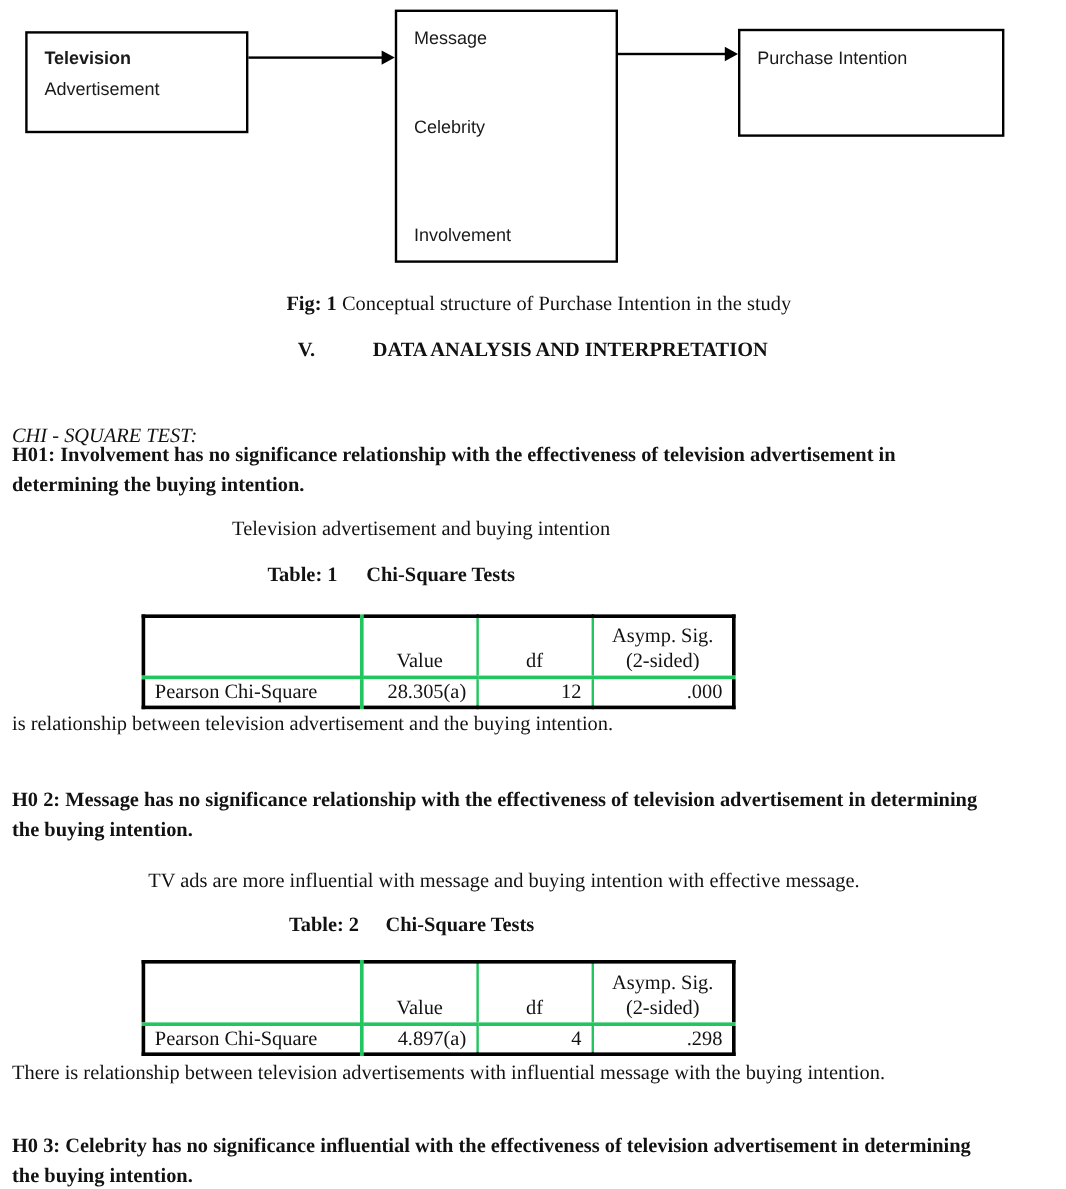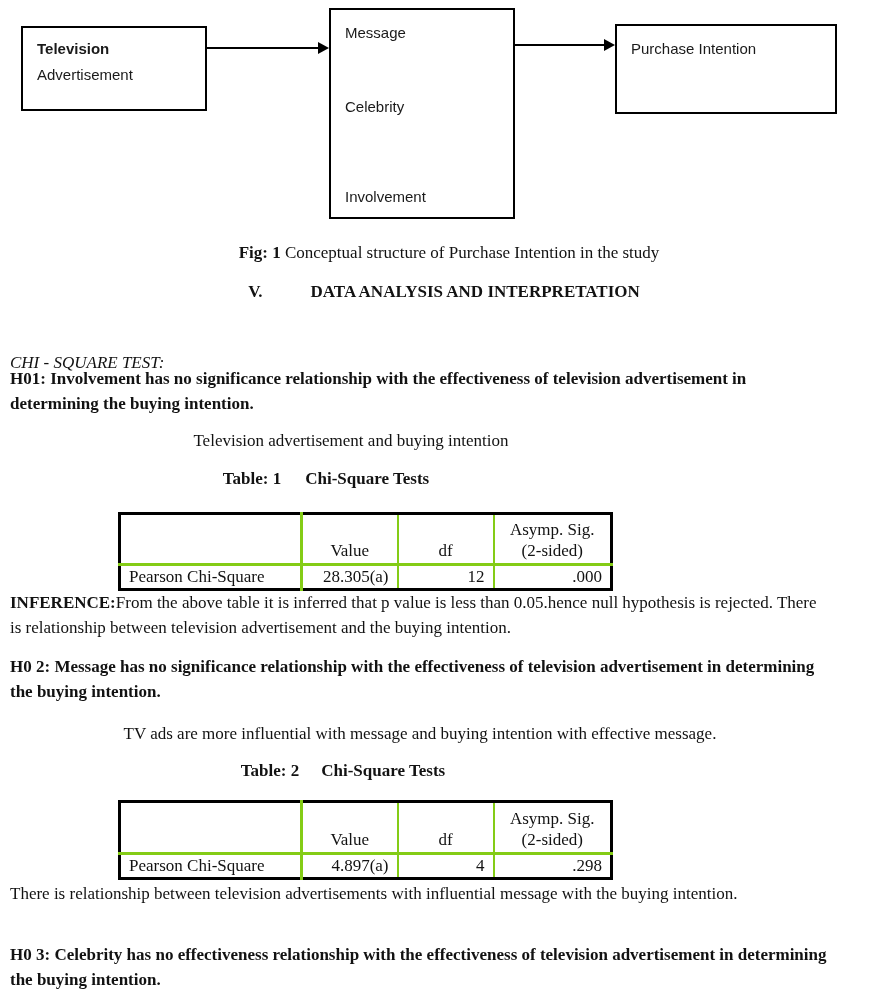--- a/index.html
+++ b/index.html
@@ -35,21 +35,21 @@
   .t2cap{left:118px;top:758px;width:450px;display:flex;justify-content:center;gap:22px;font-weight:bold;}
   .inf2{left:10px;top:881px;}
   .h03{left:10px;top:942px;font-weight:bold;}
   
   table.spss{
     position:absolute;left:118px;border-collapse:collapse;table-layout:fixed;
     border:3px solid #000;font-size:17px;color:#121212;
   }
   .spss-t1{top:512px;}
   .spss-t2{top:800px;}
-  table.spss th,table.spss td{border:2px solid #84cc16;font-weight:normal;overflow:hidden;}
+  table.spss th,table.spss td{border:2px solid #22c55e;font-weight:normal;overflow:hidden;}
   table.spss col.c0{width:182px;}
   table.spss col.c1{width:96px;}
   table.spss col.c2{width:96px;}
   table.spss col.c3{width:118px;}
   table.spss th{vertical-align:bottom;text-align:center;padding:2px 6px;line-height:21px;border-bottom-width:3px;}
   .spss-t1 th{height:44px;}
   .spss-t2 th{height:45px;}
   table.spss th.hc0,table.spss td.dc0{border-right-width:3px;}
   table.spss td{height:20px;padding:1px 8px;line-height:20px;text-align:right;white-space:nowrap;font-family:Liberation Serif, serif;}
   table.spss td.dc0{text-align:left;}
@@ -119,21 +119,20 @@
     <tr>
       <td class="dc0">Pearson Chi-Square</td>
       <td>28.305(a)</td>
       <td>12</td>
       <td>.000</td>
     </tr>
   </tbody>
     </table>
 
   <div class="tblock inf1">
-    <span class="ln"><b>INFERENCE:</b><span>From the above table it is inferred that p value is less than 0.05.hence null hypothesis is rejected. There</span></span>
     <span class="ln">is relationship between television advertisement and the buying intention.</span>
   </div>
 
   <div class="tblock h02">
     <span class="ln">H0 2: Message has no significance relationship with the effectiveness of television advertisement in determining</span>
     <span class="ln">the buying intention.</span>
   </div>
 
   <div class="tblock subtitle2">TV ads are more influential with message and buying intention with effective message.</div>
 
@@ -163,17 +162,17 @@
       <td>.298</td>
     </tr>
   </tbody>
     </table>
 
   <div class="tblock inf2">
     <span class="ln">There is relationship between television advertisements with influential message with the buying intention.</span>
   </div>
 
   <div class="tblock h03">
-    <span class="ln">H0 3: Celebrity has no effectiveness relationship with the effectiveness of television advertisement in determining</span>
+    <span class="ln">H0 3: Celebrity has no significance influential with the effectiveness of television advertisement in determining</span>
     <span class="ln">the buying intention.</span>
   </div>
 
 </div>
 
 </body></html>

